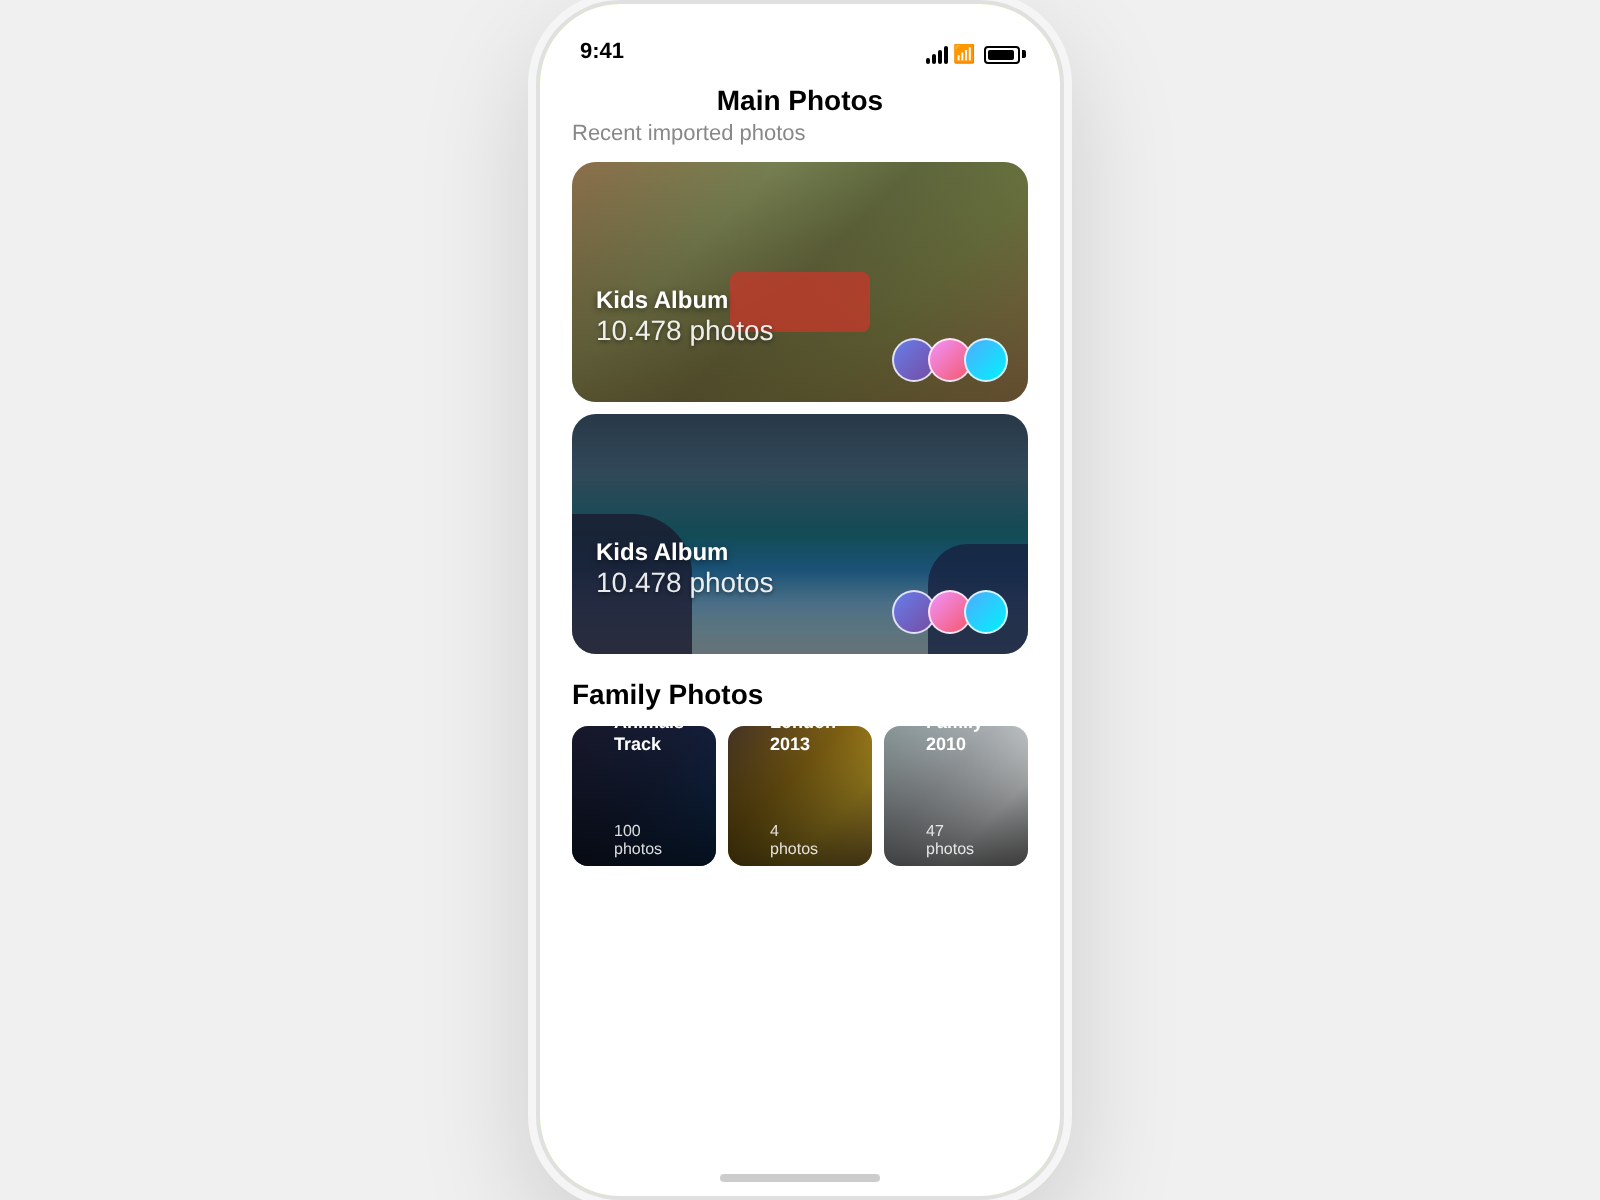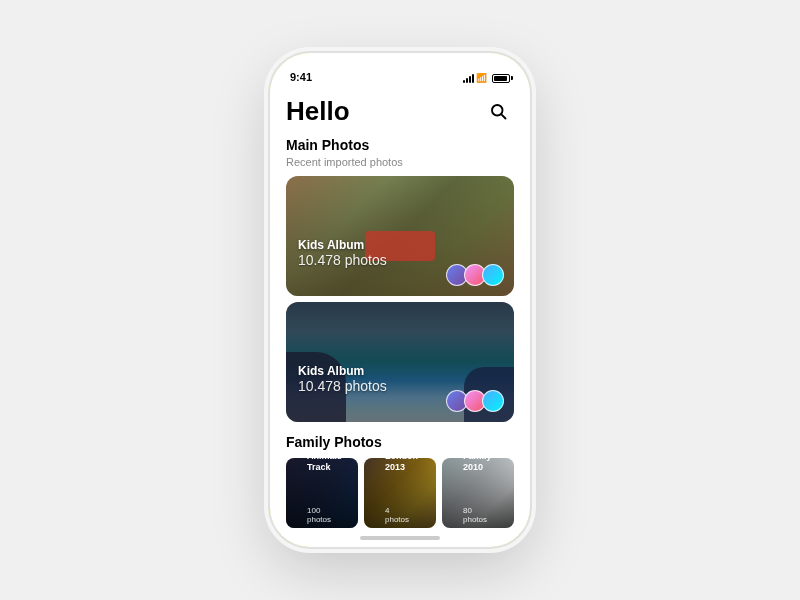--- a/index.html
+++ b/index.html
@@ -9,21 +9,21 @@
       background: #f0f0f0;
       display: flex;
       align-items: center;
       justify-content: center;
       font-family: -apple-system, BlinkMacSystemFont, 'Segoe UI', sans-serif;
     }
 
     
     .phone-shell {
       width: 260px;
-      height: 494px;
+      height: 596px;
       background: #bef264;
       border-radius: 40px;
       box-shadow:
         0 0 0 2px #e0e0e0,
         0 0 0 6px #f5f5f5,
         0 20px 60px rgba(0,0,0,0.18);
       position: relative;
       overflow: hidden;
       display: flex;
       flex-direction: column;
@@ -143,20 +143,21 @@
     }
 
     
     .section-header {
       padding: 6px 16px 2px;
     }
     .section-title {
       font-size: 14px;
       font-weight: 700;
       color: #000;
+      text-align: center;
     }
     .section-subtitle {
       font-size: 11px;
       color: #888;
       margin-top: 3px;
     }
 
     
     .album-card {
       margin: 6px 16px;
@@ -350,29 +351,20 @@
       </div>
       <span class="wifi-icon">📶</span>
       <div class="battery-icon">
         <div class="battery-fill"></div>
       </div>
     </div>
   </div>
 
   <div class="screen-content">
 
-    <div class="app-header">
-      <span class="app-title">Hello</span>
-      <div class="search-btn">
-        <svg viewBox="0 0 24 24" fill="none" stroke="#000" stroke-width="2.5" stroke-linecap="round" stroke-linejoin="round">
-          <circle cx="11" cy="11" r="7"></circle>
-          <line x1="16.5" y1="16.5" x2="22" y2="22"></line>
-        </svg>
-      </div>
-    </div>
 
     <div class="section-header">
       <div class="section-title">Main Photos</div>
       <div class="section-subtitle">Recent imported photos</div>
     </div>
 
     <div class="album-card">
       <div class="album-bg album-bg-1"></div>
       <div class="album-overlay-1"></div>
       <div class="wagon-shape"></div>
@@ -420,21 +412,21 @@
           <div class="popular-overlay">
             <div class="popular-name">London 2013</div>
             <div class="popular-count">4 photos</div>
           </div>
         </div>
 
         <div class="popular-item">
           <div class="popular-bg popular-bg-3"></div>
           <div class="popular-overlay">
             <div class="popular-name">Family 2010</div>
-            <div class="popular-count">80 photos</div>
+            <div class="popular-count">47 photos</div>
           </div>
         </div>
 
       </div>
     </div>
 
   </div>
 
   <div class="home-indicator">
     <div class="home-bar"></div>

